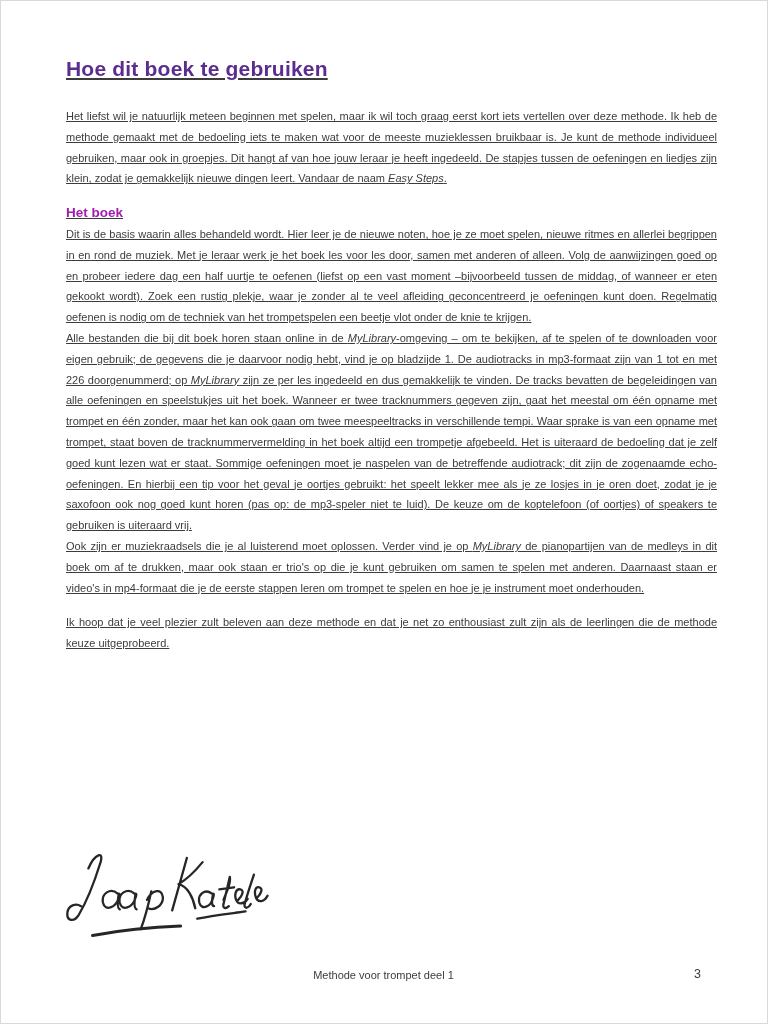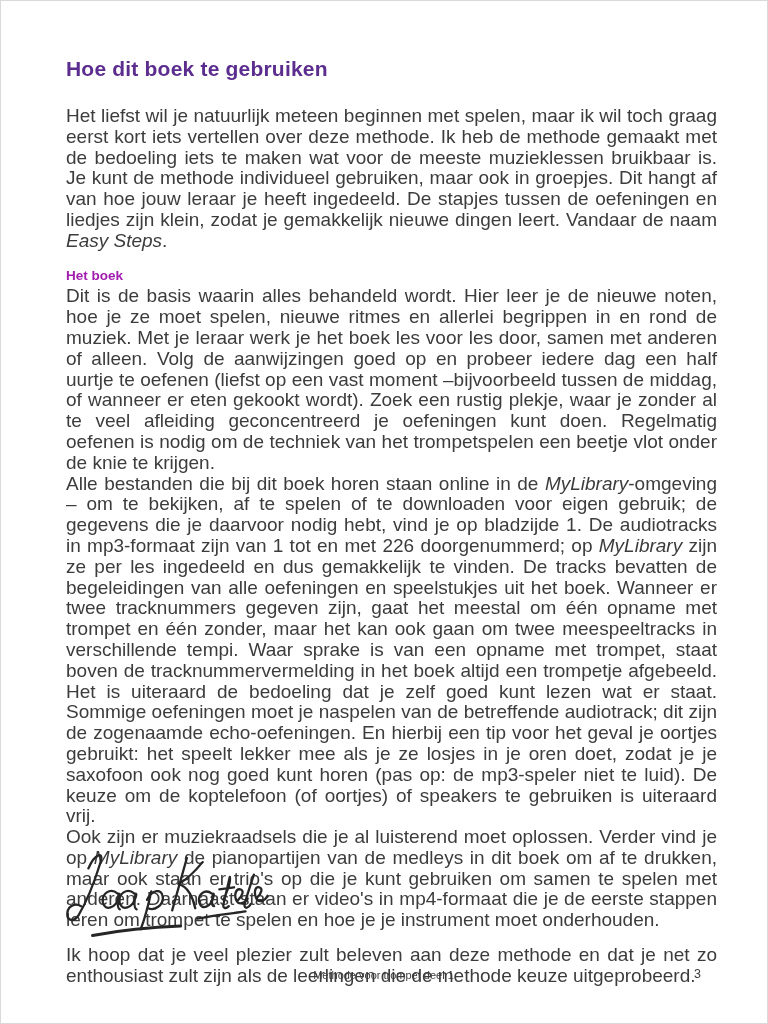--- a/index.html
+++ b/index.html
@@ -16,38 +16,39 @@
     box-sizing: border-box;
     font-family: "Liberation Sans", sans-serif;
     color: #3c3c3c;
     overflow: hidden;
   }
   .content {
     position: absolute;
     left: 65px;
     right: 50px;
     top: 56px;
+    text-decoration: underline;
   }
   h1.doc-title {
     margin: 0 0 25px 0;
     font-size: 21px;
     font-weight: bold;
     letter-spacing: 0.2px;
     color: #5b2d8e;
   }
   h2.section-heading {
     margin: 14px 0 0 0;
     font-size: 13.5px;
     font-weight: bold;
     line-height: 20.8px;
     color: #a21caf;
   }
   p.para {
     margin: 0;
-    font-size: 19px;
+    font-size: 11px;
     line-height: 20.8px;
     text-align: justify;
     color: #3c3c3c;
   }
   p.para em { font-style: italic; }
   .gap { margin-top: 14px !important; }
   .signature {
     position: absolute;
     left: 62px;
     top: 836px;

